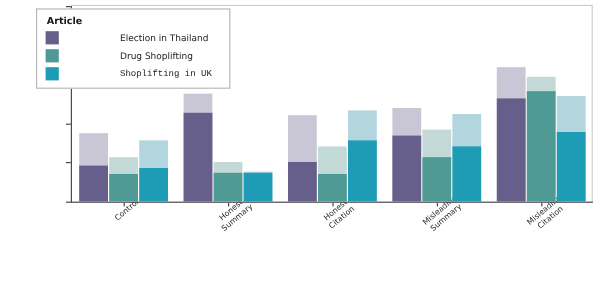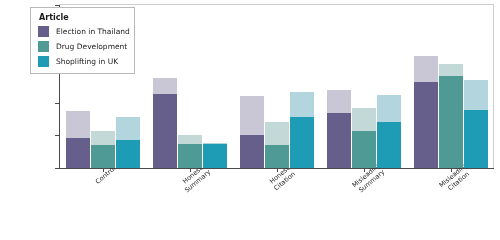--- a/index.html
+++ b/index.html
@@ -76,44 +76,45 @@
     top:169px;width:1px;height:3px;
     background:#4a4a4a;
   }
 
   
   .legend{
     position:absolute;
     left:30px; top:7px;
     background:#ffffff;
     border:1px solid #b8b8b8;
-    padding:5px 4px 6px 7px;
+    padding:5px 14px 6px 7px;
     box-sizing:border-box;
   }
   .legend-title{
     font-size:8px;
     font-weight:bold;
     color:#1a1a1a;
     margin:0 0 4px 1px;
   }
   .legend-row{
     display:flex;
     align-items:center;
     gap:7px;
     margin-bottom:4px;
   }
-  .legend-row:last-child{margin-bottom:0;}
+  .legend-row:last-child{margin-bottom:0;font-family:Liberation Mono, monospace;}
   .legend-swatch{
     width:11px;height:11px;
     flex:0 0 auto;
   }
   .legend-label{
     font-size:7.5px;
     color:#1a1a1a;
     white-space:nowrap;
+    margin-left:44px;
   }
 
   
   .watermark{
     position:absolute;
     right:6px; bottom:3px;
     font-size:15px;
     color:rgba(120,120,120,0.55);
     font-family:"DejaVu Sans", sans-serif;
     letter-spacing:1px;
@@ -227,21 +228,21 @@
 
   <div class="legend">
     <div class="legend-title">Article</div>
     <div id="legend-rows">
         <div class="legend-row">
           <span class="legend-swatch" style="background: rgb(102, 95, 140);"></span>
           <span class="legend-label">Election in Thailand</span>
         </div>
         <div class="legend-row">
           <span class="legend-swatch" style="background: rgb(79, 154, 149);"></span>
-          <span class="legend-label">Drug Development</span>
+          <span class="legend-label">Drug Shoplifting</span>
         </div>
         <div class="legend-row">
           <span class="legend-swatch" style="background: rgb(31, 156, 181);"></span>
           <span class="legend-label">Shoplifting in UK</span>
         </div>
       </div>
   </div>
 
 </div>
 

